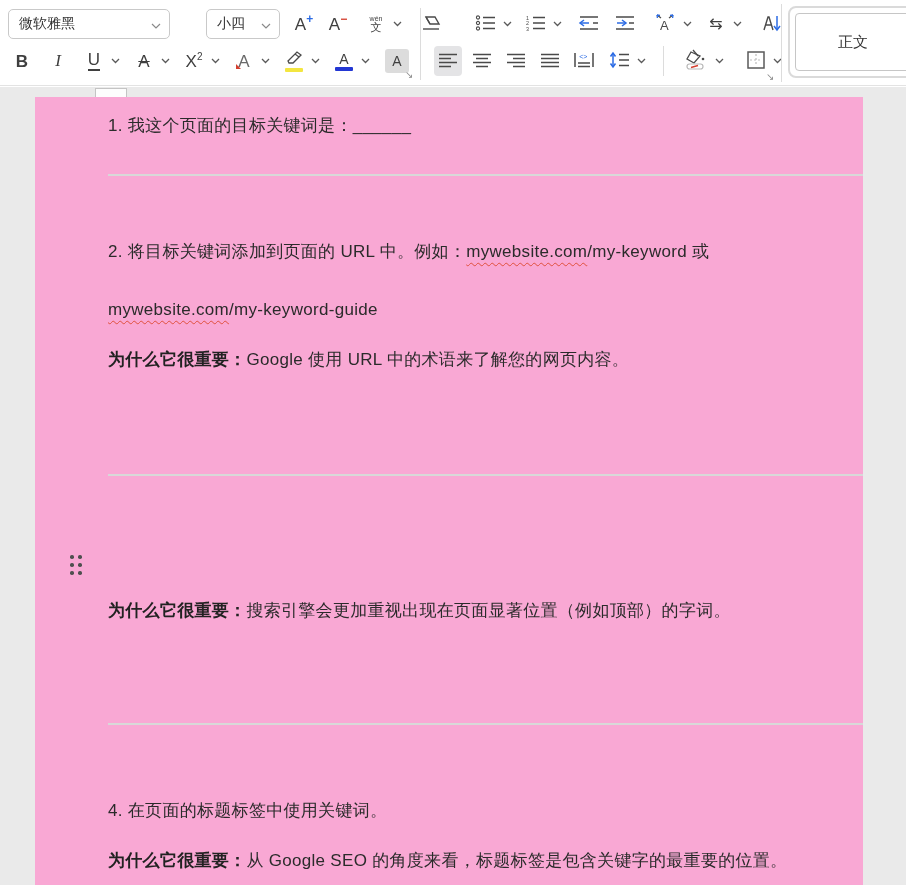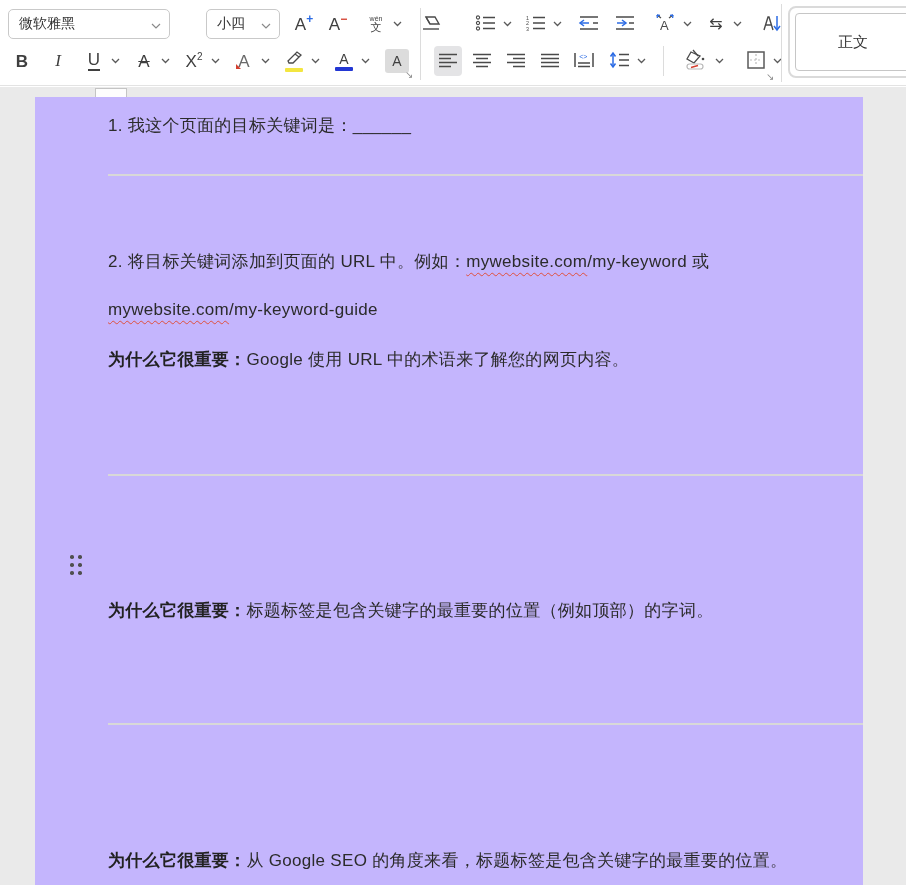--- a/index.html
+++ b/index.html
@@ -42,21 +42,21 @@
   .shadA { width:24px; height:24px; background:#dcdcdc; border-radius:3px; display:flex; align-items:center; justify-content:center; font-size:14px; color:#3f3f3f; }
 
   
   .gallery { position:absolute; left:788px; top:6px; width:130px; height:72px;
              border:2px solid #dadada; border-radius:8px; background:#fff; padding:5px; }
   .gal-item { width:100%; height:100%; border:1px solid #c6c6c6; border-radius:4px;
               display:flex; align-items:center; justify-content:center; font-size:15px; color:#333; background:#fff; }
 
   
   .doc-bg { position:absolute; top:87px; left:0; width:906px; height:798px; background:#eaeaea; }
-  .page { position:absolute; top:97px; left:35px; width:828px; height:788px; background:#c4b5fd; }
+  .page { position:absolute; top:97px; left:35px; width:828px; height:788px; background:#f9a8d4; }
   .page-tab { position:absolute; top:88px; left:95px; width:32px; height:10px; background:#fdfdfd;
               border:1px solid #c4c4c4; border-bottom:none; }
   .p { position:absolute; left:73px; white-space:nowrap; font-size:17px; color:#2b2b2b;
        letter-spacing:0.3px; line-height:28px; }
   .why-label { font-weight:700; color:#222; }
   .divider { position:absolute; left:73px; right:0; height:0; border-top:2px solid #d8d8d8; }
   .squig { text-decoration:underline; text-decoration-style:wavy; text-decoration-color:#e0503c;
            text-decoration-thickness:1px; text-underline-offset:5px; }
   .handle { position:absolute; left:32px; width:18px; height:24px; display:grid;
             grid-template-columns:repeat(2,4px); grid-template-rows:repeat(3,4px); gap:4px 4px;
@@ -416,44 +416,47 @@
   <div class="page-tab"></div>
 
   <div class="page">
 
     <div class="p" style="top:15px">
       <span>1. 我这个页面的目标关键词是：</span><span>______</span>
     </div>
 
     <div class="divider" style="top:77px"></div>
 
-    <div class="p" style="top:151px">
+    <div class="p" style="top:141px">
       <span>2. 将目标关键词添加到页面的 URL 中。例如：</span><span class="squig">mywebsite.com</span><span>/my-keyword</span><span> 或</span>
     </div>
     <div class="p" style="top:249px">
       <span class="why-label">为什么它很重要：</span><span>Google 使用 URL 中的术语来了解您的网页内容。</span>
     </div>
     <div class="p" style="top:199px">
       <span class="squig">mywebsite.com</span><span>/my-keyword-guide</span>
     </div>
 
     <div class="divider" style="top:377px"></div>
 
     <div class="handle" style="top:456px">
       <i></i>
         <i></i>
         <i></i>
         <i></i>
         <i></i>
         <i></i>
     </div>
     <div class="p" style="top:500px">
-      <span class="why-label">为什么它很重要：</span><span>标题标签是包含关键字的最重要的位置（例如顶部）的字词。</span>
+      <span class="why-label">为什么它很重要：</span><span>搜索引擎会更加重视出现在页面显著位置（例如顶部）的字词。</span>
     </div>
 
     <div class="divider" style="top:626px"></div>
 
+    <div class="p" style="top:700px">
+      <span>4. 在页面的标题标签中使用关键词。</span>
+    </div>
     <div class="p" style="top:750px">
       <span class="why-label">为什么它很重要：</span><span>从 Google SEO 的角度来看，标题标签是包含关键字的最重要的位置。</span>
     </div>
 
   </div>
 </div>
 
 </body></html>

